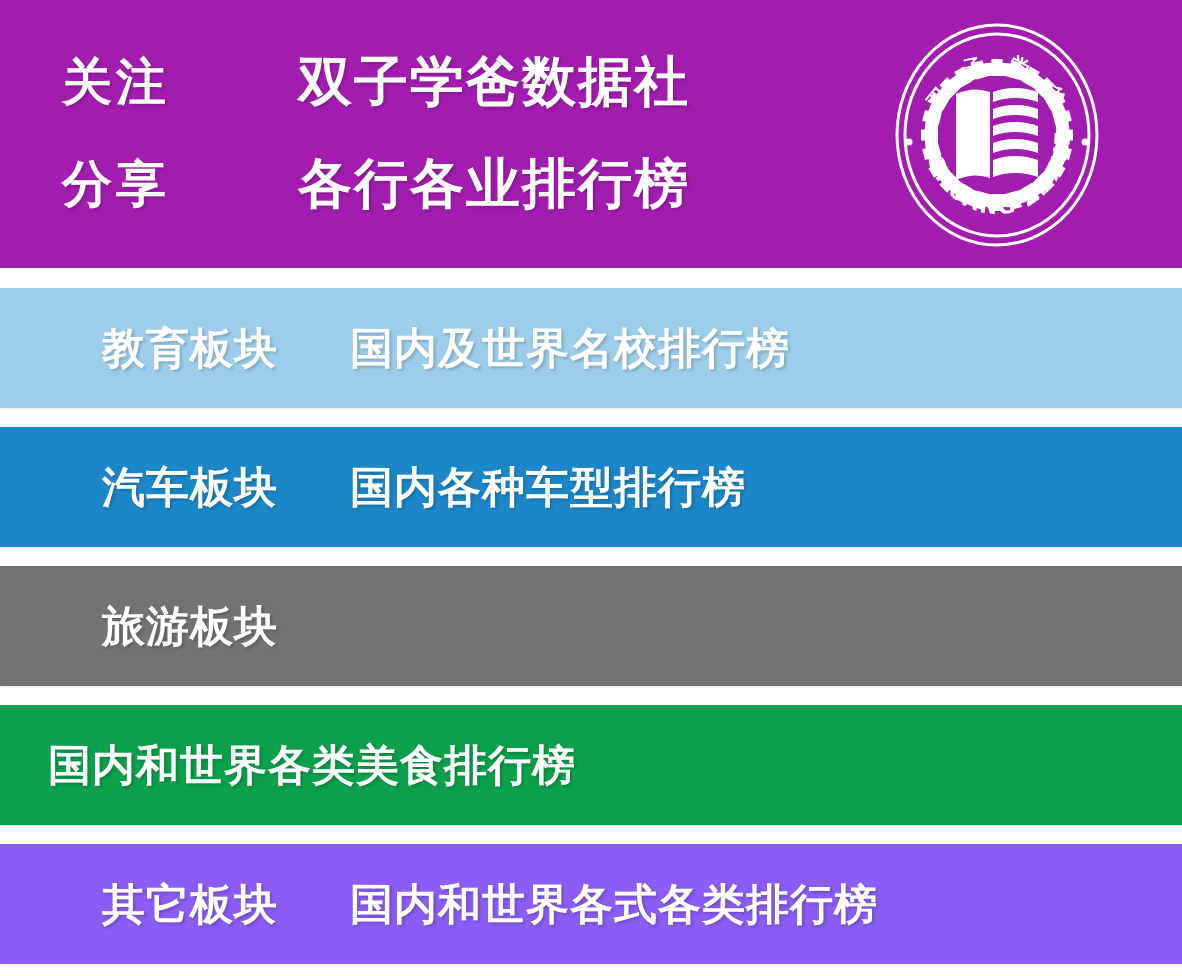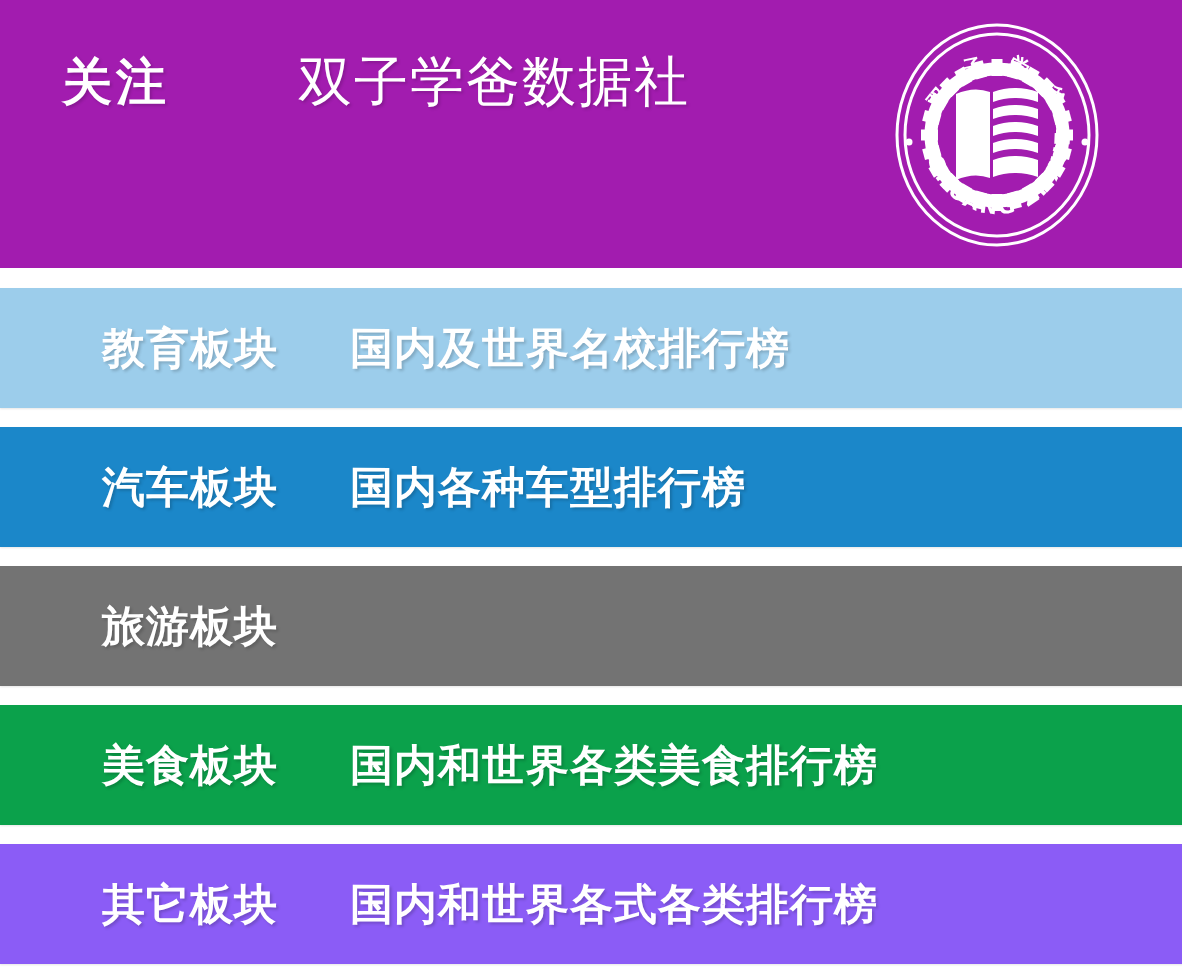--- a/index.html
+++ b/index.html
@@ -55,21 +55,21 @@
     font-size: 50px;
     font-weight: bold;
     letter-spacing: 4px;
     line-height: 1;
     text-shadow: 2px 2px 3px rgba(0,0,0,0.16);
   }
 
   .header-main {
     color: #ffffff;
     font-size: 54px;
-    font-weight: normal;
+    font-weight: bold;
     letter-spacing: 2px;
     line-height: 1;
     white-space: nowrap;
     text-shadow: 2px 2px 3px rgba(0,0,0,0.16);
   }
 
   
   .logo-seal {
     position: absolute;
     right: 82px;
@@ -131,20 +131,22 @@
   <div class="header" style="background: #a21caf;">
 
     <div class="header-text-block">
 
       <div class="header-line">
         <span class="header-kicker">关注</span>
         <span class="header-main">双子学爸数据社</span>
       </div>
 
       <div class="header-line">
+        <span class="header-kicker">分享</span>
+        <span class="header-main">各行各业排行榜</span>
       </div>
 
     </div>
 
     <div class="logo-seal">
       <svg viewBox="0 0 206 226" xmlns="http://www.w3.org/2000/svg">
         <defs>
           <path id="arcTop" d="M 40 118 A 63 70 0 0 1 166 118" fill="none"></path>
           <path id="arcBottom" d="M 30 112 A 73 80 0 0 0 176 112" fill="none"></path>
         </defs>
@@ -237,21 +239,20 @@
     <div class="bar" style="background:#1b87c9">
       <span class="bar-label">汽车板块</span>
       <span class="bar-desc">国内各种车型排行榜</span>
     </div>
 
     <div class="bar" style="background:#737373">
       <span class="bar-label">旅游板块</span>
     </div>
 
     <div class="bar" style="background:#0ba14b">
-      <span class="bar-label">美食板块</span>
       <span class="bar-desc">国内和世界各类美食排行榜</span>
     </div>
 
     <div class="bar" style="background:#8b5cf6">
       <span class="bar-label">其它板块</span>
       <span class="bar-desc">国内和世界各式各类排行榜</span>
     </div>
 
   </div>
 

